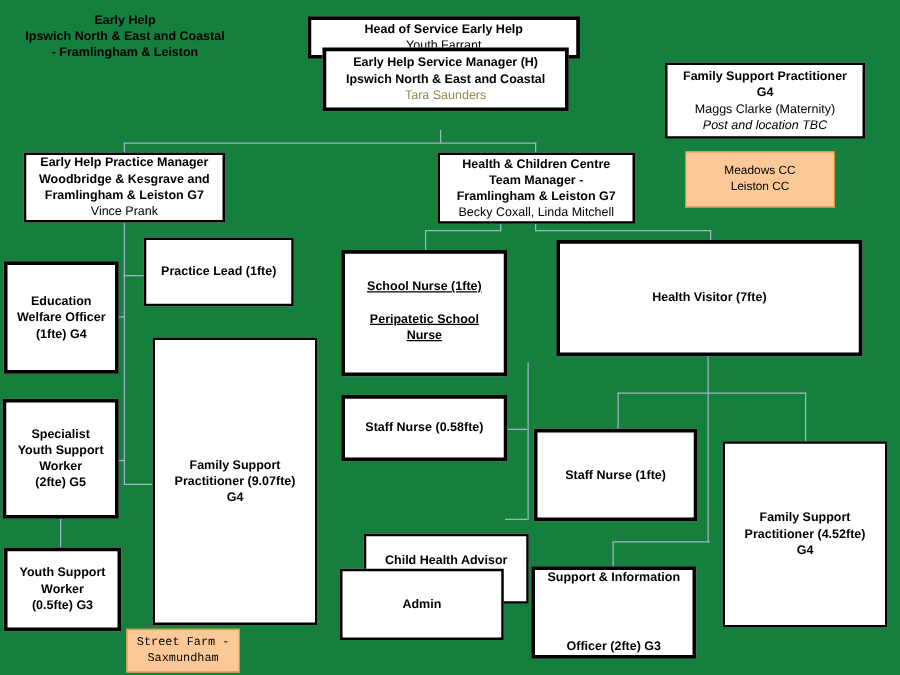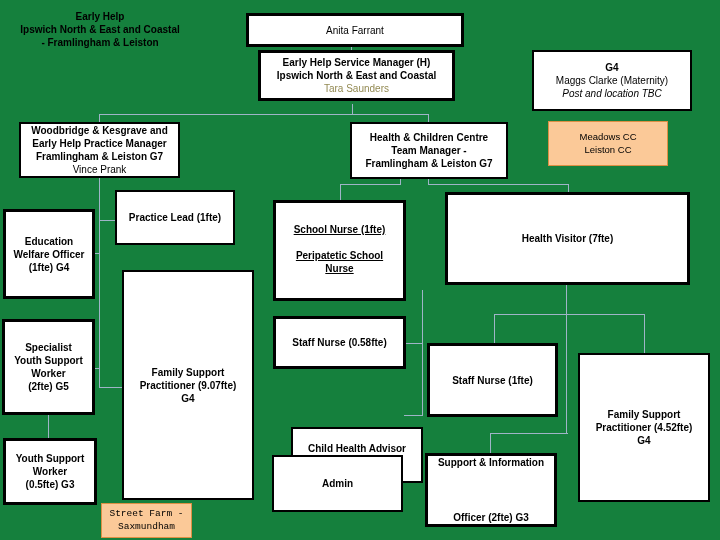--- a/index.html
+++ b/index.html
@@ -69,46 +69,49 @@
     <div class="cn h" style="left:404px;top:415px;width:18px;"></div>
   </div>
 
   <div id="boxes">
       <div class="box plain" style="left: 5px; top: 6px; width: 190px; height: 46px;">
         <span class="line b">Early Help</span>
         <span class="line b">Ipswich North &amp; East and Coastal</span>
         <span class="line b">- Framlingham &amp; Leiston</span>
       </div>
       <div class="box b3" style="left: 246px; top: 13px; width: 218px; height: 34px;">
-        <span class="line">Anita Farrant</span>
+        <span class="line b">Head of Service Early Help</span>
+        <span class="line">Youth Farrant</span>
       </div>
-      <div class="box b3" style="left: 258px; top: 50px; width: 197px; height: 51px;">
+      <div class="box b3" style="left: 258px; top: 38px; width: 197px; height: 51px;">
         <span class="line b">Early Help Service Manager (H)</span>
         <span class="line b">Ipswich North &amp; East and Coastal</span>
         <span class="line" style="color: rgb(147, 138, 83);">Tara Saunders</span>
       </div>
       <div class="box" style="left: 532px; top: 50px; width: 160px; height: 61px;">
+        <span class="line b">Family Support Practitioner</span>
         <span class="line b">G4</span>
         <span class="line">Maggs Clarke (Maternity)</span>
         <span class="line i">Post and location TBC</span>
       </div>
       <div class="box highlight" style="left: 548px; top: 121px; width: 120px; height: 45px;">
         <span class="line">Meadows CC</span>
         <span class="line">Leiston CC</span>
       </div>
       <div class="box" style="left: 19px; top: 122px; width: 161px; height: 56px;">
+        <span class="line b">Early Help Practice Manager</span>
         <span class="line b">Woodbridge &amp; Kesgrave and</span>
-        <span class="line b">Early Help Practice Manager</span>
         <span class="line b">Framlingham &amp; Leiston G7</span>
         <span class="line">Vince Prank</span>
       </div>
       <div class="box" style="left: 350px; top: 122px; width: 158px; height: 57px; align-items: center;">
         <span class="line b">Health &amp; Children Centre</span>
         <span class="line b">Team Manager -</span>
         <span class="line b">Framlingham &amp; Leiston G7</span>
+        <span class="line">Becky Coxall, Linda Mitchell</span>
       </div>
       <div class="box" style="left: 115px; top: 190px; width: 120px; height: 55px;">
         <span class="line b">Practice Lead (1fte)</span>
       </div>
       <div class="box b3" style="left: 3px; top: 209px; width: 92px; height: 90px;">
         <span class="line b">Education</span>
         <span class="line b">Welfare Officer</span>
         <span class="line b">(1fte) G4</span>
       </div>
       <div class="box b3 top" style="left: 273px; top: 200px; width: 133px; height: 101px;">

